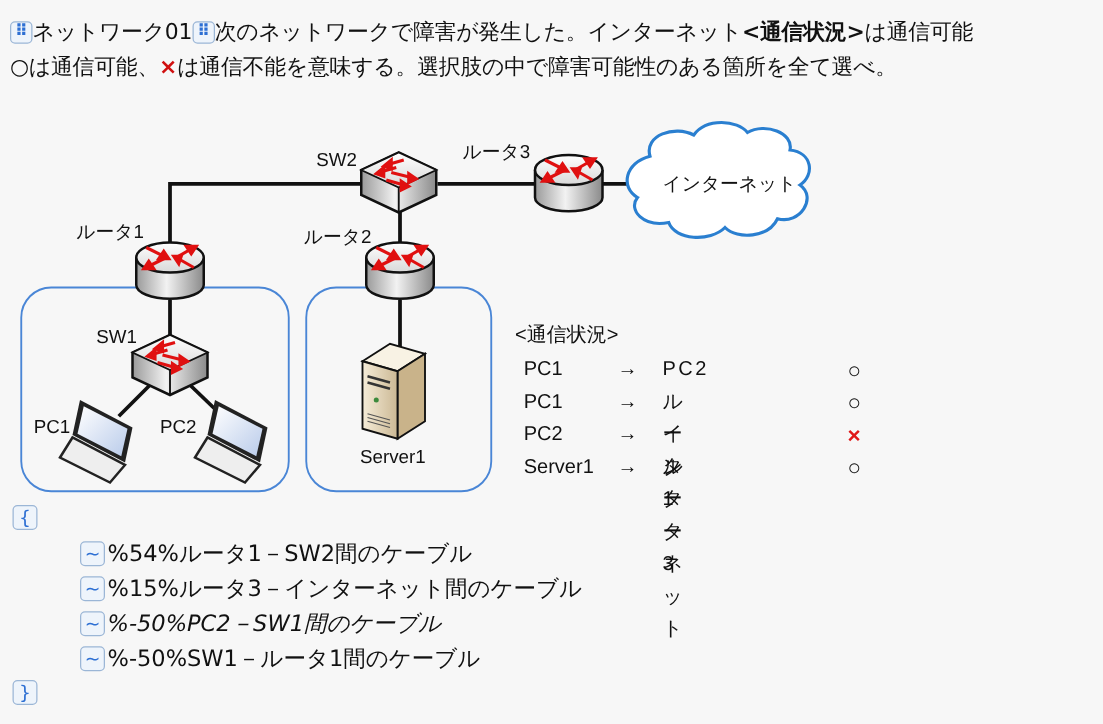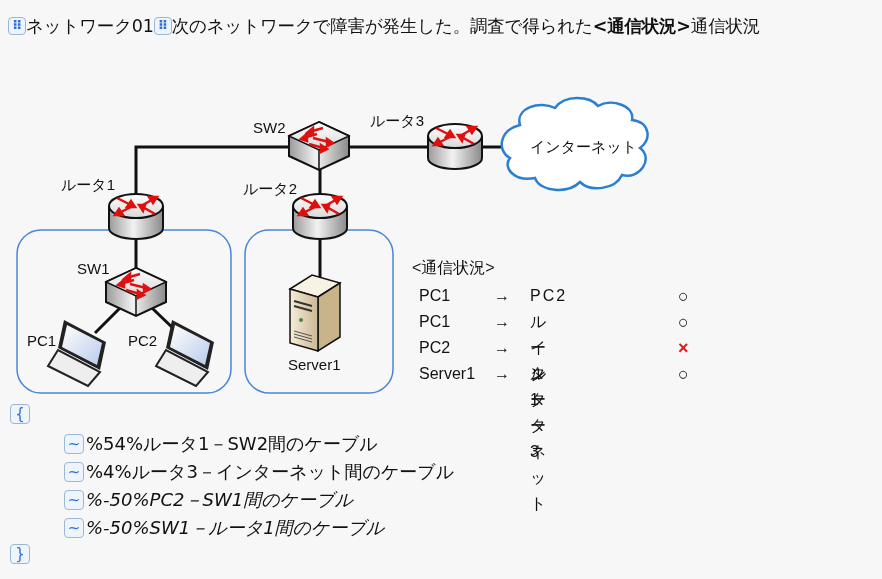--- a/index.html
+++ b/index.html
@@ -41,21 +41,24 @@
   .tilde { display:inline-block; width:20px; height:20px; line-height:18px; border:1px solid #9bb6d6;
     border-radius:4px; background:#eef4fb; color:#2d6fd3; font-size:15px; text-align:center;
     box-sizing:border-box; vertical-align:1px; margin-right:2px; }
   .lbl { font-family:"Liberation Sans",sans-serif; font-size:15px; fill:#111; }
 </style>
 </head>
 <body>
 
 <div class="qtext">
   <div>
-    <span class="tag">⠿</span><span>ネットワーク01</span><span class="tag">⠿</span><span>次のネットワークで障害が発生した。調査で得られた</span><span class="bold">&lt;通信状況&gt;</span><span>通信状況</span>
+    <span class="tag">⠿</span><span>ネットワーク01</span><span class="tag">⠿</span><span>次のネットワークで障害が発生した。インターネット</span><span class="bold">&lt;通信状況&gt;</span><span>は通信可能</span>
+  </div>
+  <div>
+    <span>○</span><span>は通信可能、</span><span class="redx">×</span><span>は通信不能を意味する。選択肢の中で障害可能性のある箇所を全て選べ。</span>
   </div>
 </div>
 
 <svg class="diagram" viewBox="0 80 882 320" width="882" height="320">
   <defs>
     <linearGradient id="cyl" x1="0" x2="1" y1="0" y2="0">
       <stop offset="0" stop-color="#9a9a9a"></stop>
         <stop offset="0.45" stop-color="#f2f2f2"></stop>
         <stop offset="1" stop-color="#8a8a8a"></stop>
     </linearGradient>
@@ -225,18 +228,18 @@
         <span class="c3">ルータ3</span>
         <span class="c4">○</span>
       </div>
     </div>
 </div>
 
 <div class="answers">
   <span class="brace" style="position:absolute;left:0;top:0;">{</span>
   <div id="answer-list">
       <div class="ans" style="top: 26px;"><span class="tilde">~</span><span>%54%ルータ1－SW2間のケーブル</span></div>
-      <div class="ans" style="top: 54px;"><span class="tilde">~</span><span>%4%ルータ3－インターネット間のケーブル</span></div>
+      <div class="ans" style="top: 54px;"><span class="tilde">~</span><span>%15%ルータ3－インターネット間のケーブル</span></div>
       <div class="ans" style="top: 82px; font-style: italic;"><span class="tilde">~</span><span>%-50%PC2－SW1間のケーブル</span></div>
-      <div class="ans" style="top: 110px; font-style: italic;"><span class="tilde">~</span><span>%-50%SW1－ルータ1間のケーブル</span></div>
+      <div class="ans" style="top: 110px;"><span class="tilde">~</span><span>%-50%SW1－ルータ1間のケーブル</span></div>
     </div>
   <span class="brace" style="position:absolute;left:0;top:140px;">}</span>
 </div>
 
 </body></html>

